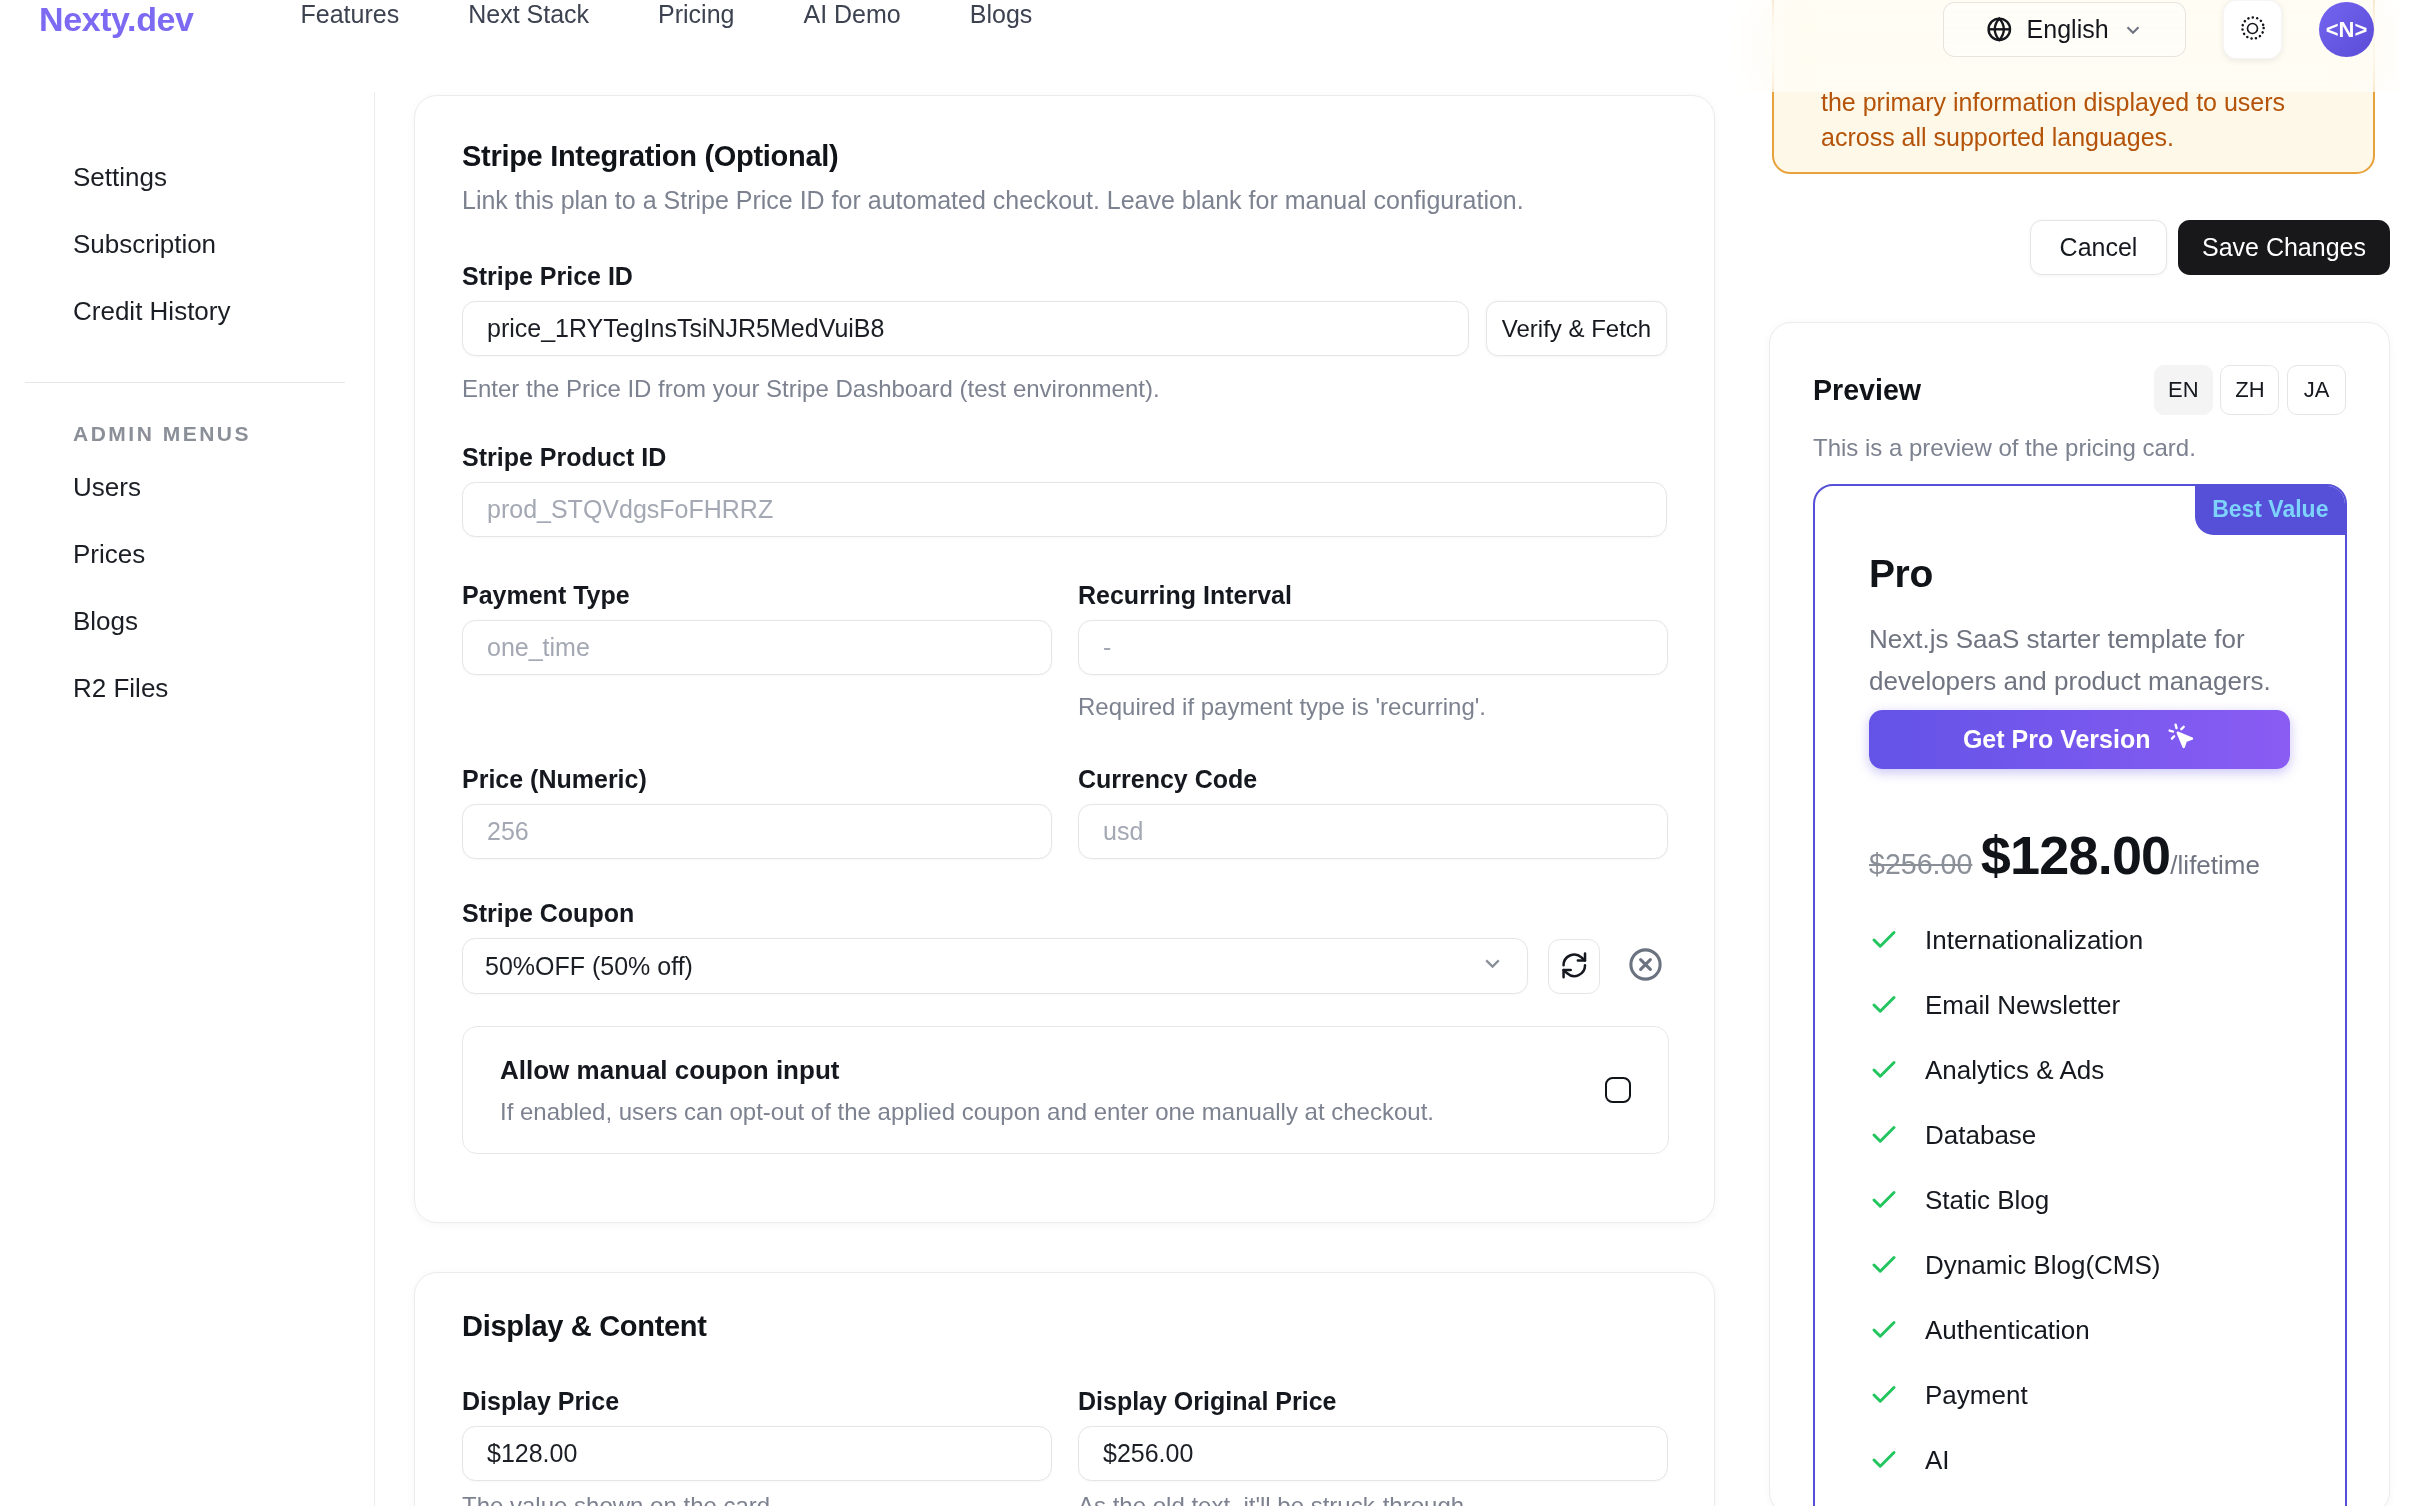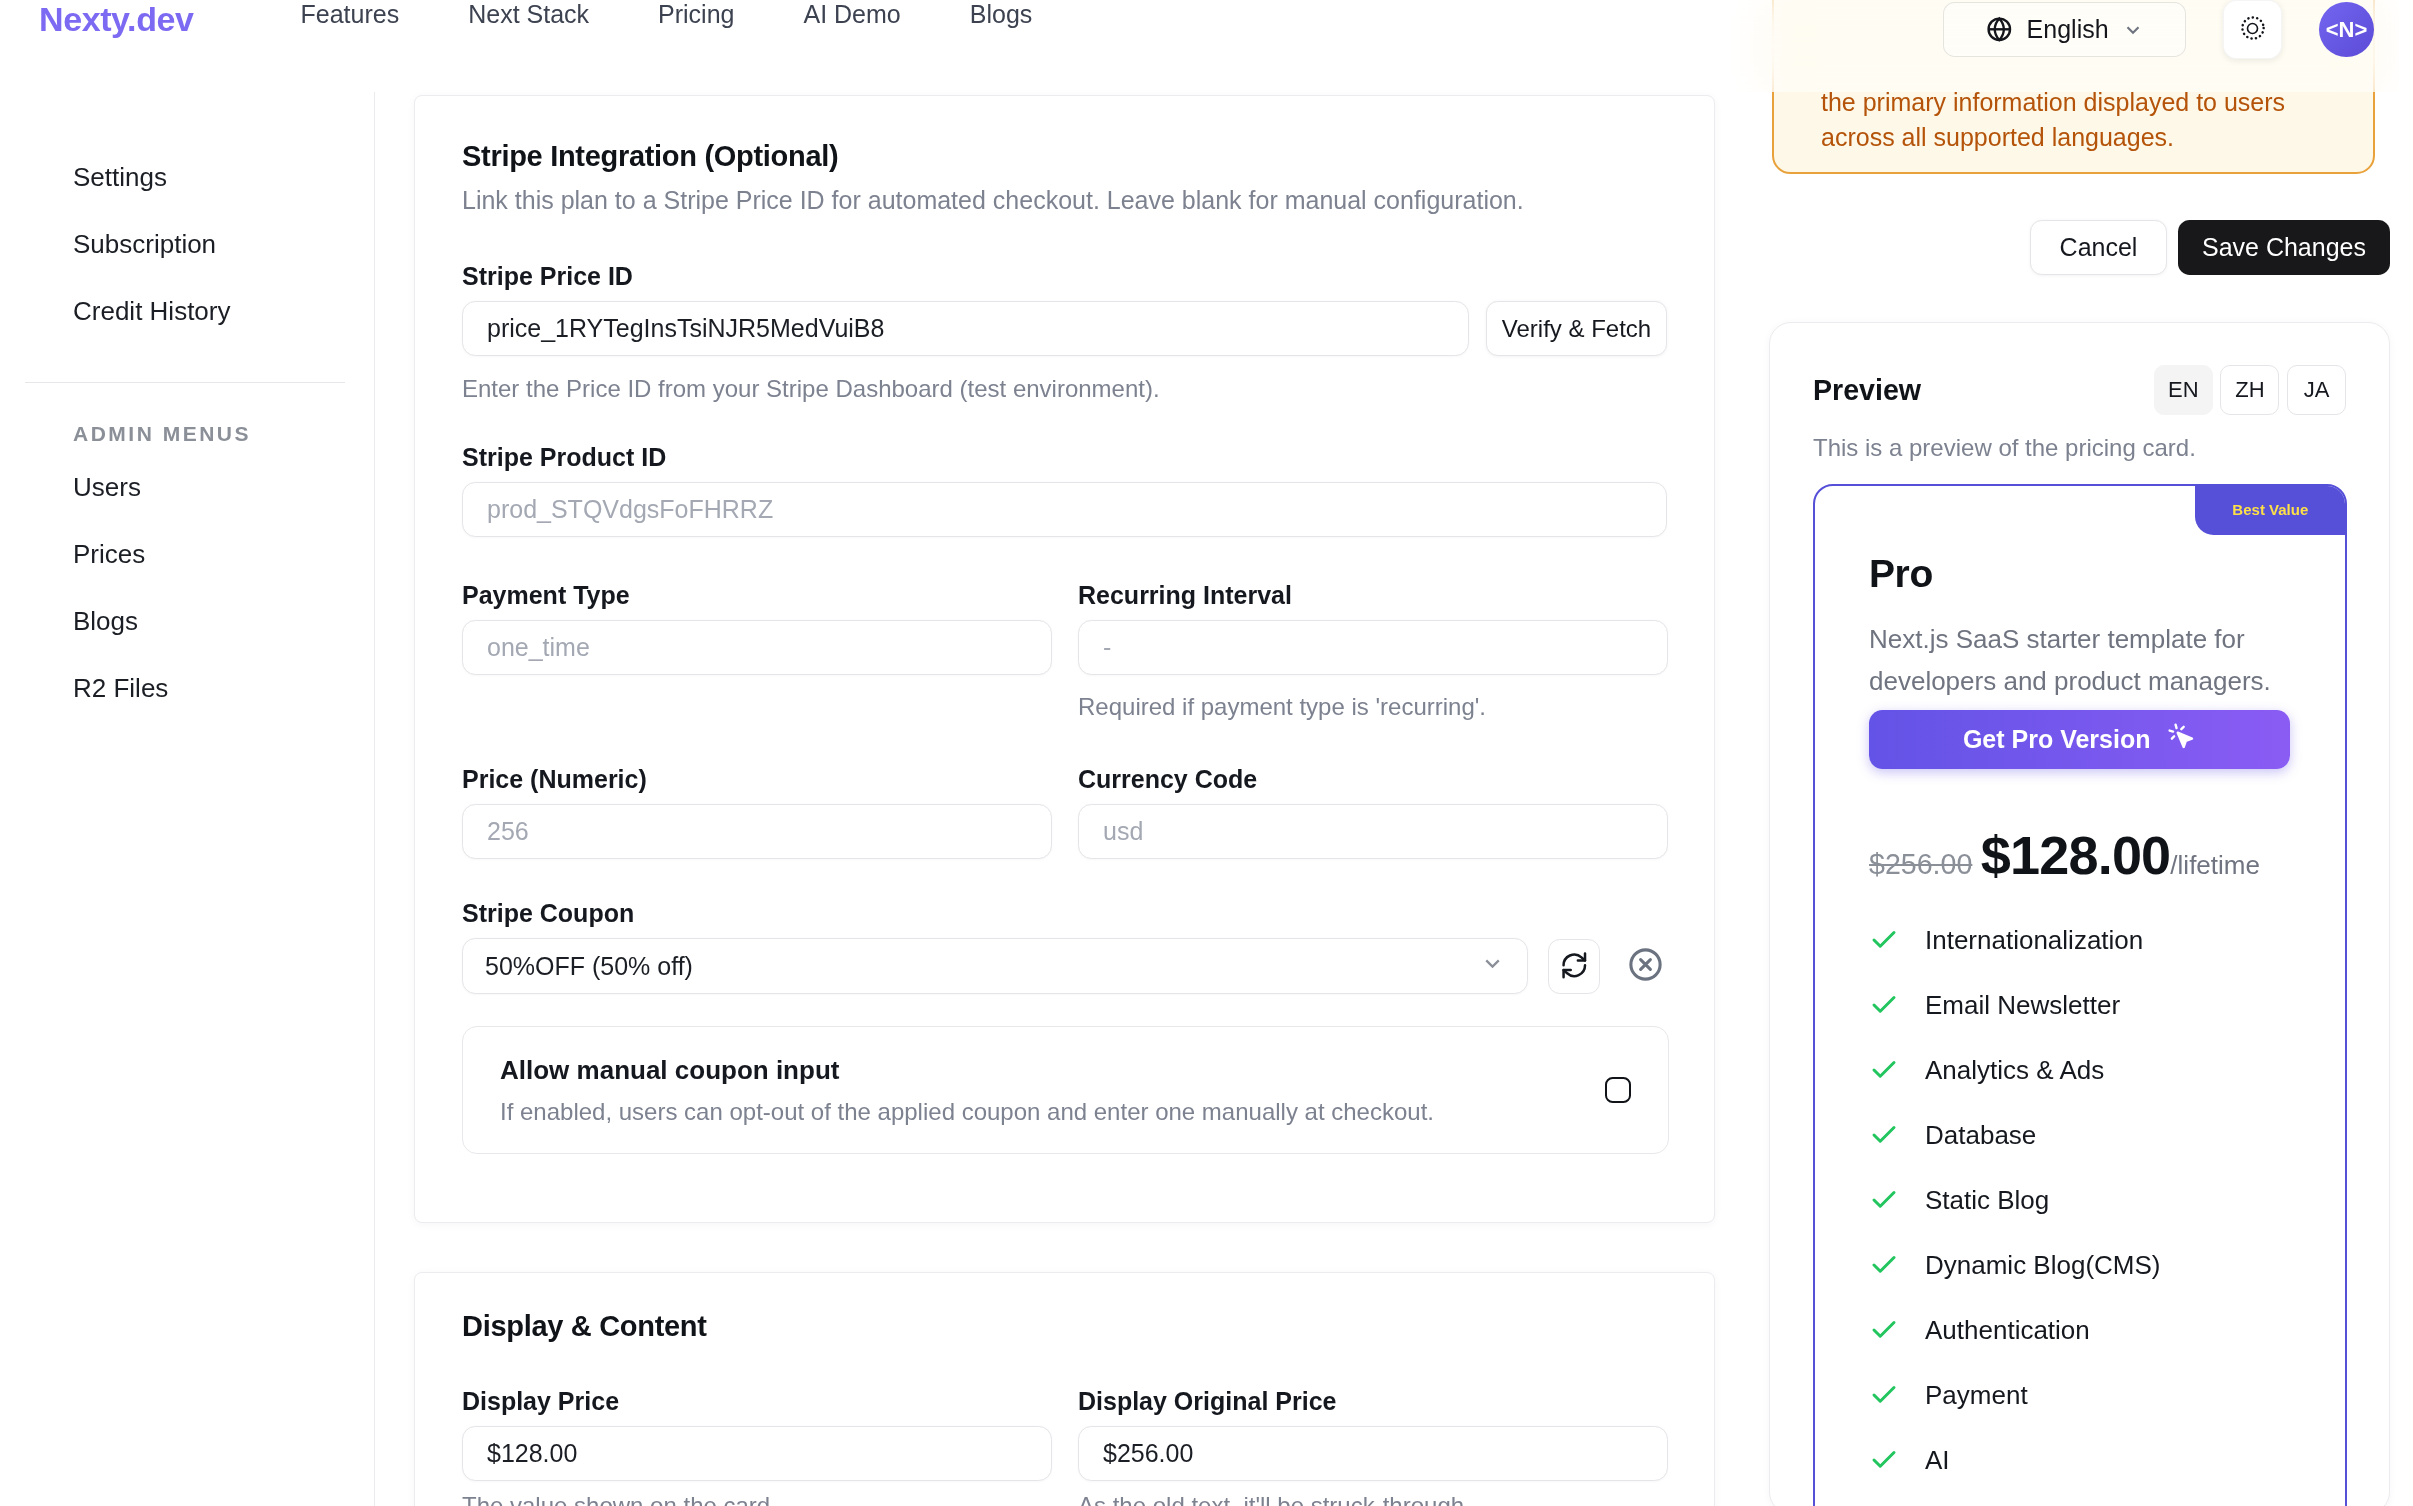--- a/index.html
+++ b/index.html
@@ -31,21 +31,21 @@
     color:#fff; font-size:22px; font-weight:700; display:flex; align-items:center; justify-content:center; cursor:pointer; }
 
   
   .sidebar { position:absolute; left:0; top:92px; width:375px; height:1414px; background:#fff;
     border-right:1.7px solid #ebebee; padding-top:52px; }
   .side-item { height:67px; display:flex; align-items:center; padding-left:73px; font-size:26px; color:#1b1e24; cursor:pointer; }
   .side-div { height:0; border-top:1.7px solid #e7e7ea; margin:37px 28.6px 0 25px; }
   .side-label { margin:39px 0 8.4px 73px; font-size:21px; font-weight:700; letter-spacing:2.5px; color:#8a8f98; }
 
   
-  .card { position:absolute; background:#fff; border:1.7px solid #ececf0; border-radius:8px;
+  .card { position:absolute; background:#fff; border:1.7px solid #ececf0; border-radius:23px;
     box-shadow:0 1.7px 8.4px rgba(0,0,0,0.04); }
   .card1 { left:414px; top:95px; width:1301px; height:1128px; padding:44px 47px; }
   .card2 { left:414px; top:1272px; width:1301px; height:470px; padding:37px 47px; }
   .card h2 { font-size:29px; font-weight:700; color:#101318; letter-spacing:-0.3px; }
   .sub { margin-top:13.4px; font-size:25px; color:#7d8290; }
   .f-label { display:block; font-size:25px; font-weight:600; color:#15181e; }
   .mt-sec { margin-top:47px; }
   .inp { height:55px; border:1.7px solid #e5e5e9; border-radius:13.4px; background:#fff; width:100%;
     padding:0 24px; font-size:25px; color:#1b1e24; font-family:"Liberation Sans",sans-serif; outline:none;
     box-shadow:0 0.8px 2.5px rgba(0,0,0,0.03); }
@@ -85,21 +85,21 @@
   .pv-title { font-size:28.6px; font-weight:700; color:#101318; }
   .langs { margin-left:auto; display:flex; gap:7.6px; }
   .lang-tab { min-width:59px; height:50px; border-radius:10px; border:1.7px solid #e5e5e9; background:#fff;
     font-size:22px; font-weight:500; color:#15181e; cursor:pointer; font-family:"Liberation Sans",sans-serif; }
   .lang-tab.active { background:#f4f4f5; border-color:#f4f4f5; }
   .pv-caption { margin-top:18.5px; font-size:24px; color:#7d8290; }
 
   .pro-card { position:relative; margin-top:22px; width:534px; height:1050px; border:2.5px solid var(--accent,#564fd8);
     border-radius:20px; padding:66px 54px 0 54px; overflow:hidden; background:#fff; }
   .badge { position:absolute; top:-0.8px; right:-0.8px; width:151px; height:50px; background:var(--accent,#564fd8);
-    color:#fde047; font-size:15px; font-weight:600; display:flex; align-items:center; justify-content:center;
+    color:#7dd3fc; font-size:23px; font-weight:600; display:flex; align-items:center; justify-content:center;
     border-radius:0 17.6px 0 18.5px; }
   .pro-name { font-size:39px; font-weight:800; color:#101318; letter-spacing:-0.4px; }
   .pro-desc { margin-top:22px; font-size:26px; line-height:42px; color:#6f7480; }
   .cta { margin-top:8.4px; width:421px; height:59px; border:none; border-radius:13.4px; color:#fff;
     background:linear-gradient(90deg,var(--grad-from,#6353e6),var(--grad-to,#8a5cf4));
     font-size:25px; font-weight:600; display:flex; align-items:center; justify-content:center; gap:17px; cursor:pointer;
     font-family:"Liberation Sans",sans-serif; box-shadow:0 3.4px 11.8px rgba(99,83,230,0.35); }
   .price-row { margin-top:55px; display:flex; align-items:baseline; white-space:nowrap; }
   .old-price { font-size:28.6px; color:#8a8f98; text-decoration:line-through; }
   .big-price { font-size:54px; font-weight:700; color:#101318; margin-left:8.4px; letter-spacing:-0.8px; }

